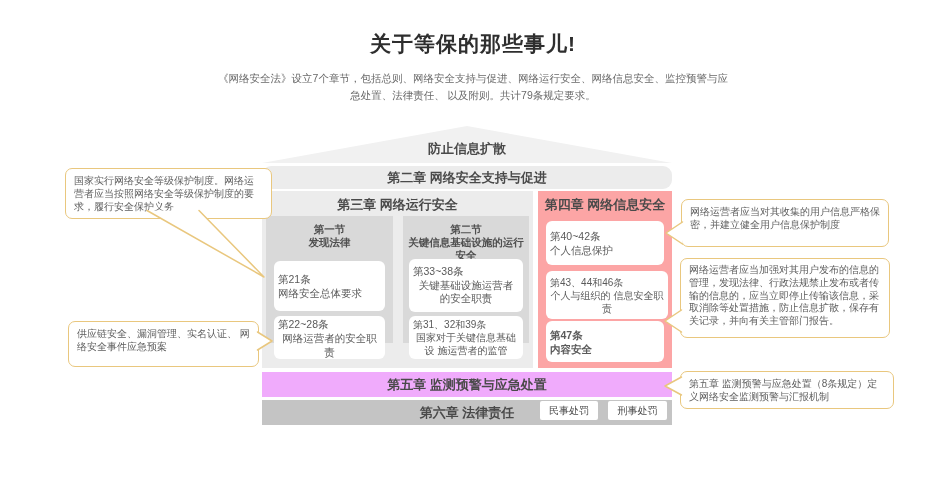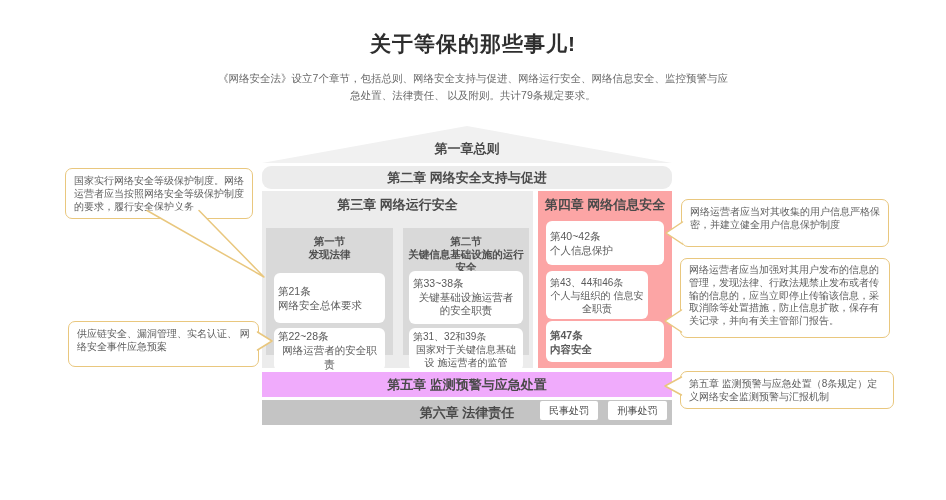--- a/index.html
+++ b/index.html
@@ -23,63 +23,63 @@
   .band.ch5 { top:372px; height:25px; background:#f0abfc; }
   .band.ch6 { top:400px; height:25px; background:#c4c4c4; }
   .band.ch7 { top:428px; height:26px; background:#a9a9a9; }
 
   .block { position:absolute; top:191px; height:177px; }
   .block.ch3 { left:262px; width:271px; background:#ececec; }
   .block.ch4 { left:538px; width:134px; background:#fca5a5; }
   .block-title { position:absolute; top:5px; left:0; width:100%; text-align:center;
                  font-size:13px; font-weight:600; color:#4a4a4a; }
 
-  .subcol { position:absolute; top:37px; height:127px; background:#d9d9d9; }
+  .subcol { position:absolute; top:25px; height:127px; background:#d9d9d9; }
   .subcol.s1 { left:4px;  width:127px; }
   .subcol.s2 { left:141px; width:126px; }
   .subcol-head { position:absolute; top:7px; left:4px; right:4px; text-align:center;
                  font-size:10.5px; line-height:13px; font-weight:600; color:#4f4f4f; }
 
   .card { position:absolute; background:#fff; border-radius:6px;
           display:flex; flex-direction:column; align-items:flex-start; justify-content:center;
           text-align:center; font-size:10.5px; line-height:14px; color:#5a5a5a; padding:2px 4px; }
   .card .ref { display:block; }
   .card .desc { display:block; }
 
   .law-btn { position:absolute; top:401px; height:19px; background:#ffffff; border:none; border-radius:2px;
              font-family:"Liberation Sans", sans-serif; font-size:10px; color:#4a4a4a;
              display:flex; align-items:center; justify-content:center; cursor:pointer; }
   .law-btn.b1 { left:540px; width:58px; }
   .law-btn.b2 { left:608px; width:59px; }
 
   
   .callout { position:absolute; background:#fff; border:1.5px solid #e9c77e; border-radius:7px;
              font-size:10px; line-height:13px; color:#5f5f5f; padding:5px 8px; z-index:5; }
-  .callout.l1 { left:65px;  top:168px; width:188px; min-height:44px; }
+  .callout.l1 { left:65px;  top:168px; width:207px; min-height:44px; }
   .callout.l2 { left:68px;  top:321px; width:191px; min-height:46px; }
   .callout.r1 { left:681px; top:199px; width:208px; min-height:48px; }
   .callout.r2 { left:680px; top:258px; width:210px; min-height:80px; line-height:12.8px; }
   .callout.r3 { left:680px; top:371px; width:214px; min-height:35px; }
 
   .tails { position:absolute; left:0; top:0; width:946px; height:500px; z-index:8; pointer-events:none; }
   .tails path { fill:#ffffff; stroke:#e9c77e; stroke-width:1.5; stroke-linejoin:round; stroke-linecap:round; }
 </style>
 </head>
 <body>
 
 <div class="stage">
 
   <div class="page-title">关于等保的那些事儿!</div>
   <div class="page-subtitle">
     <span>《网络安全法》设立7个章节，包括总则、网络安全支持与促进、网络运行安全、网络信息安全、监控预警与应</span><br>
     <span>急处置、法律责任、 以及附则。共计79条规定要求。</span>
   </div>
 
   <div class="roof">
-    <span>第一章总则</span>
+    <span>防止信息扩散</span>
   </div>
 
   <div class="band ch2">
     <span>第二章 网络安全支持与促进</span>
   </div>
 
   <div class="block ch3">
     <div class="block-title">第三章 网络运行安全</div>
 
     <div class="subcol s1">
@@ -112,21 +112,21 @@
       </div>
     </div>
   </div>
 
   <div class="block ch4">
     <div class="block-title">第四章 网络信息安全</div>
     <div class="card" style="left:8px; top:30px; width:118px; height:44px;">
       <span class="ref">第40~42条</span>
       <span class="desc">个人信息保护</span>
     </div>
-    <div class="card" style="left:8px; top:80px; width:102px; height:48px; line-height:13px; font-size:10px;">
+    <div class="card" style="left:8px; top:80px; width:122px; height:48px; line-height:13px; font-size:10px;">
       <span class="ref">第43、44和46条</span>
       <span class="desc">个人与组织的 信息安全职责</span>
     </div>
     <div class="card" style="left:8px; top:130px; width:118px; height:41px;font-weight:bold;">
       <span class="ref">第47条</span>
       <span class="desc">内容安全</span>
     </div>
   </div>
 
   <div class="band ch5">

